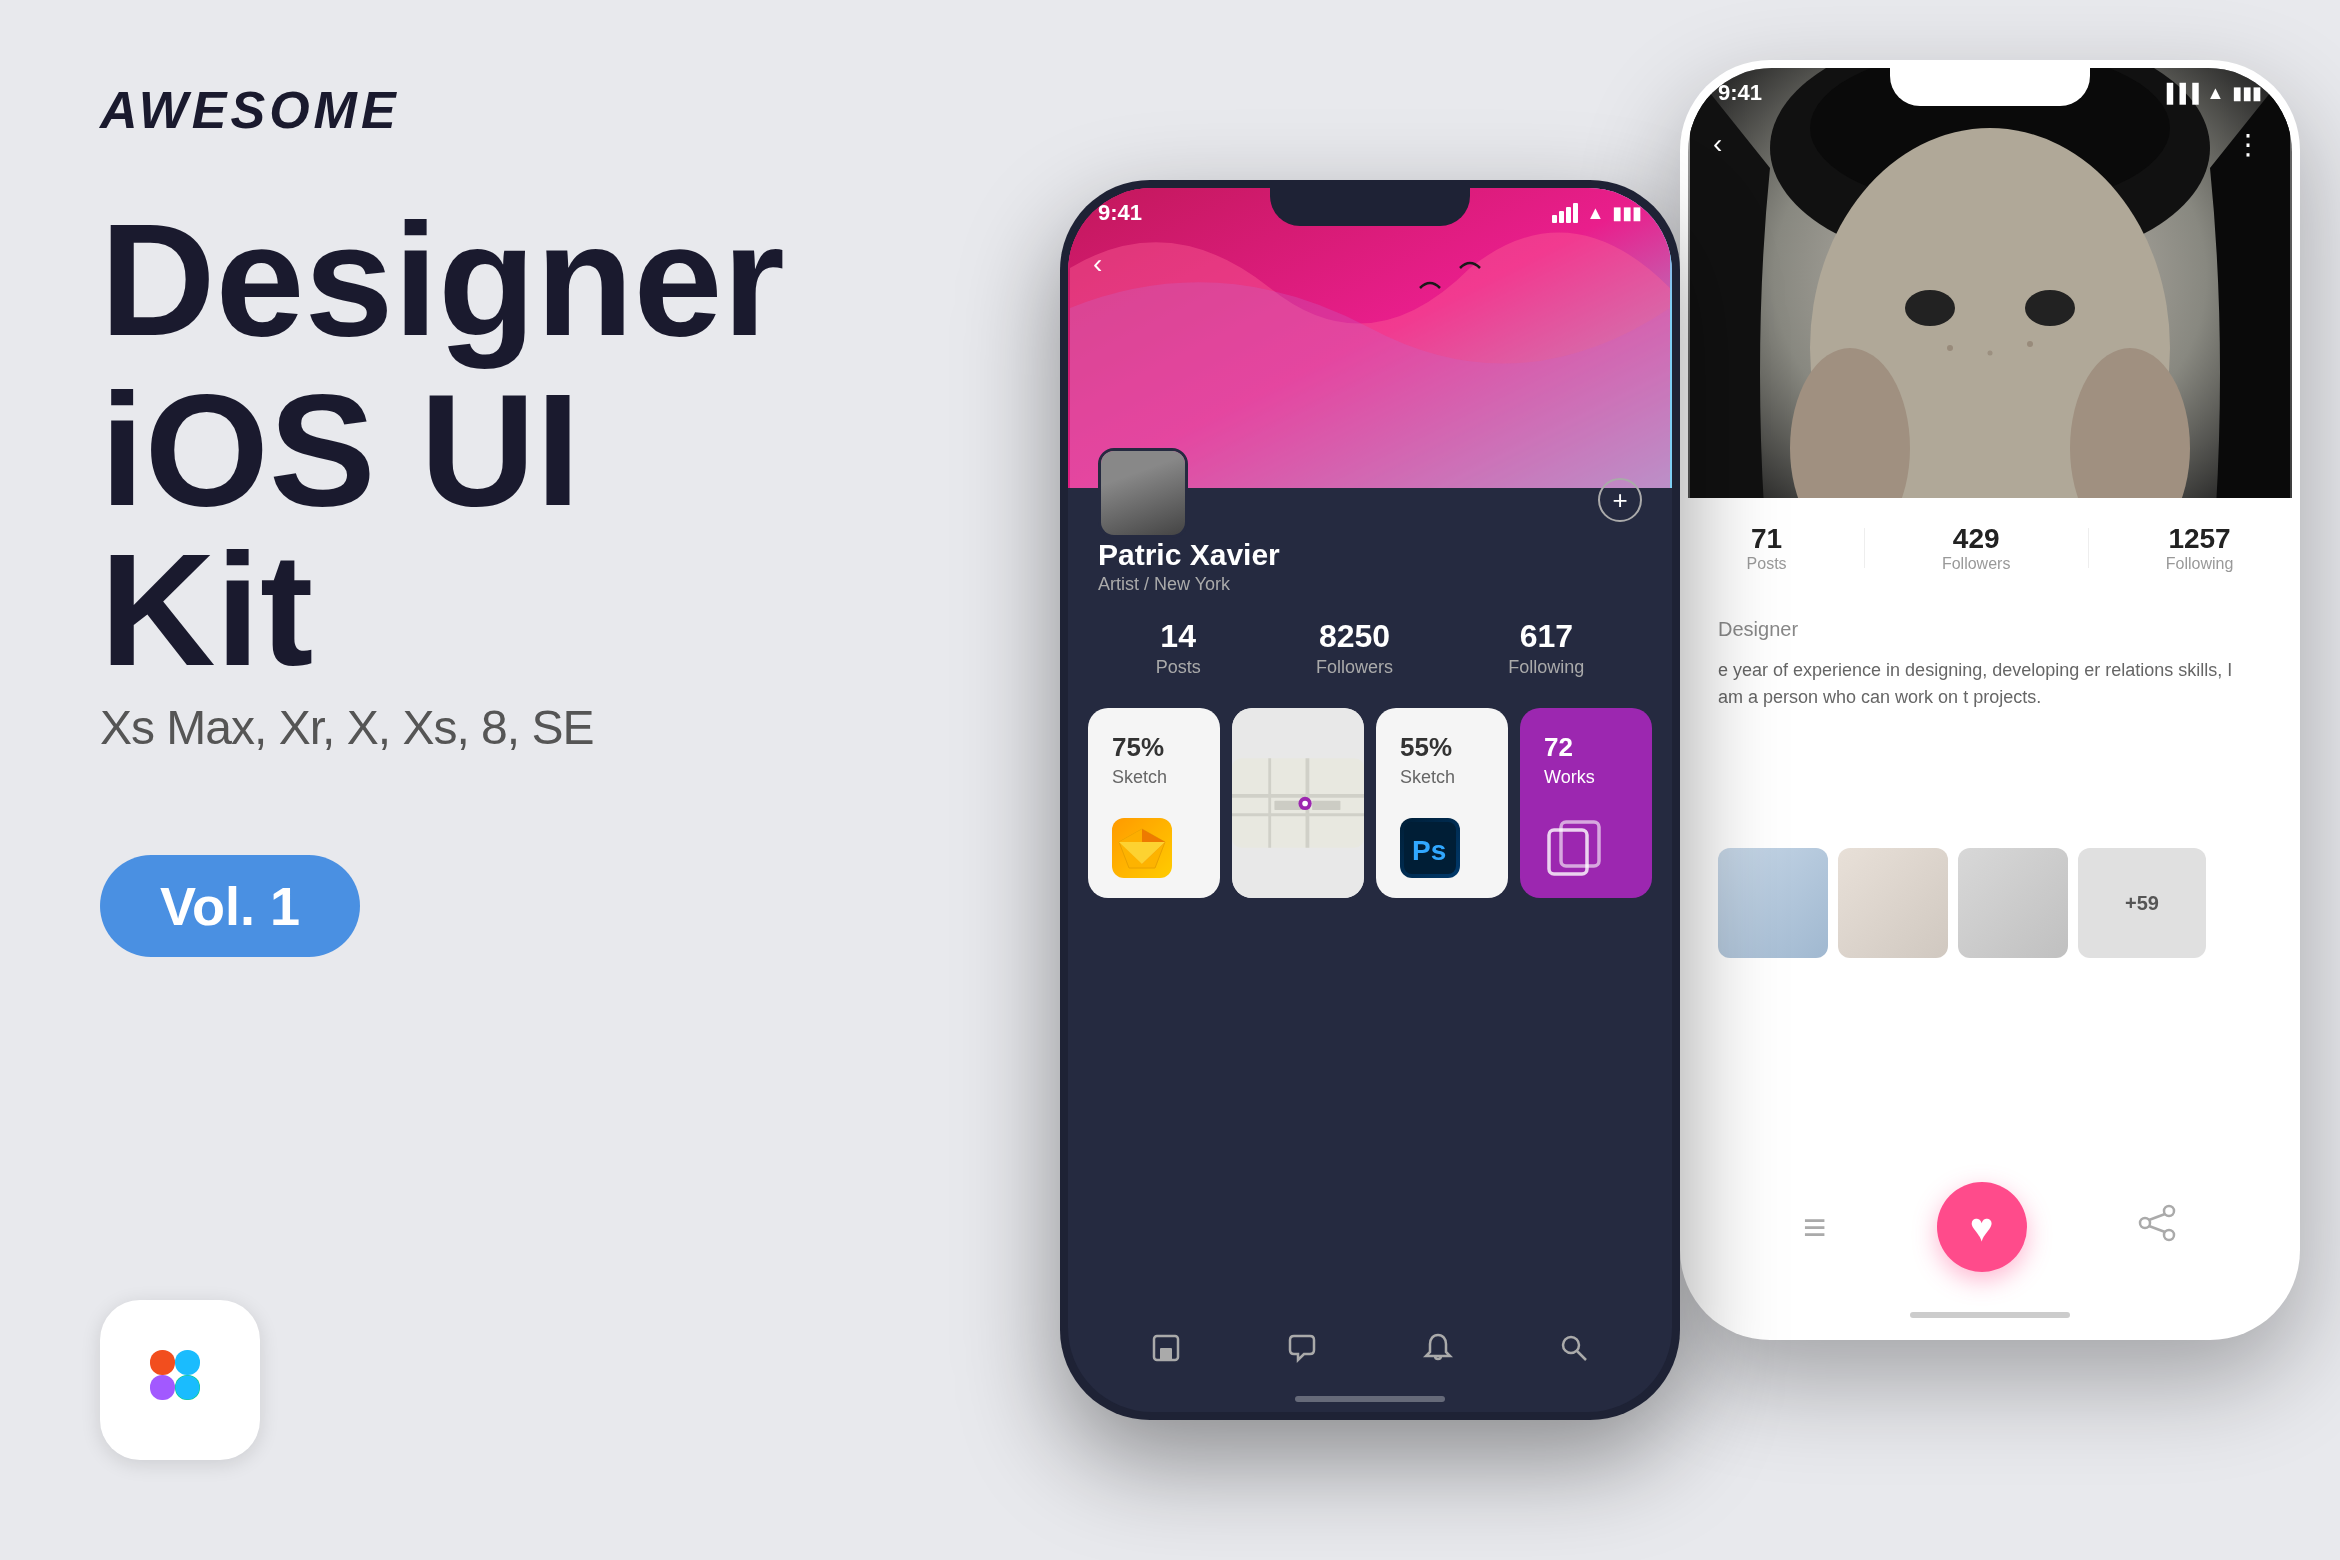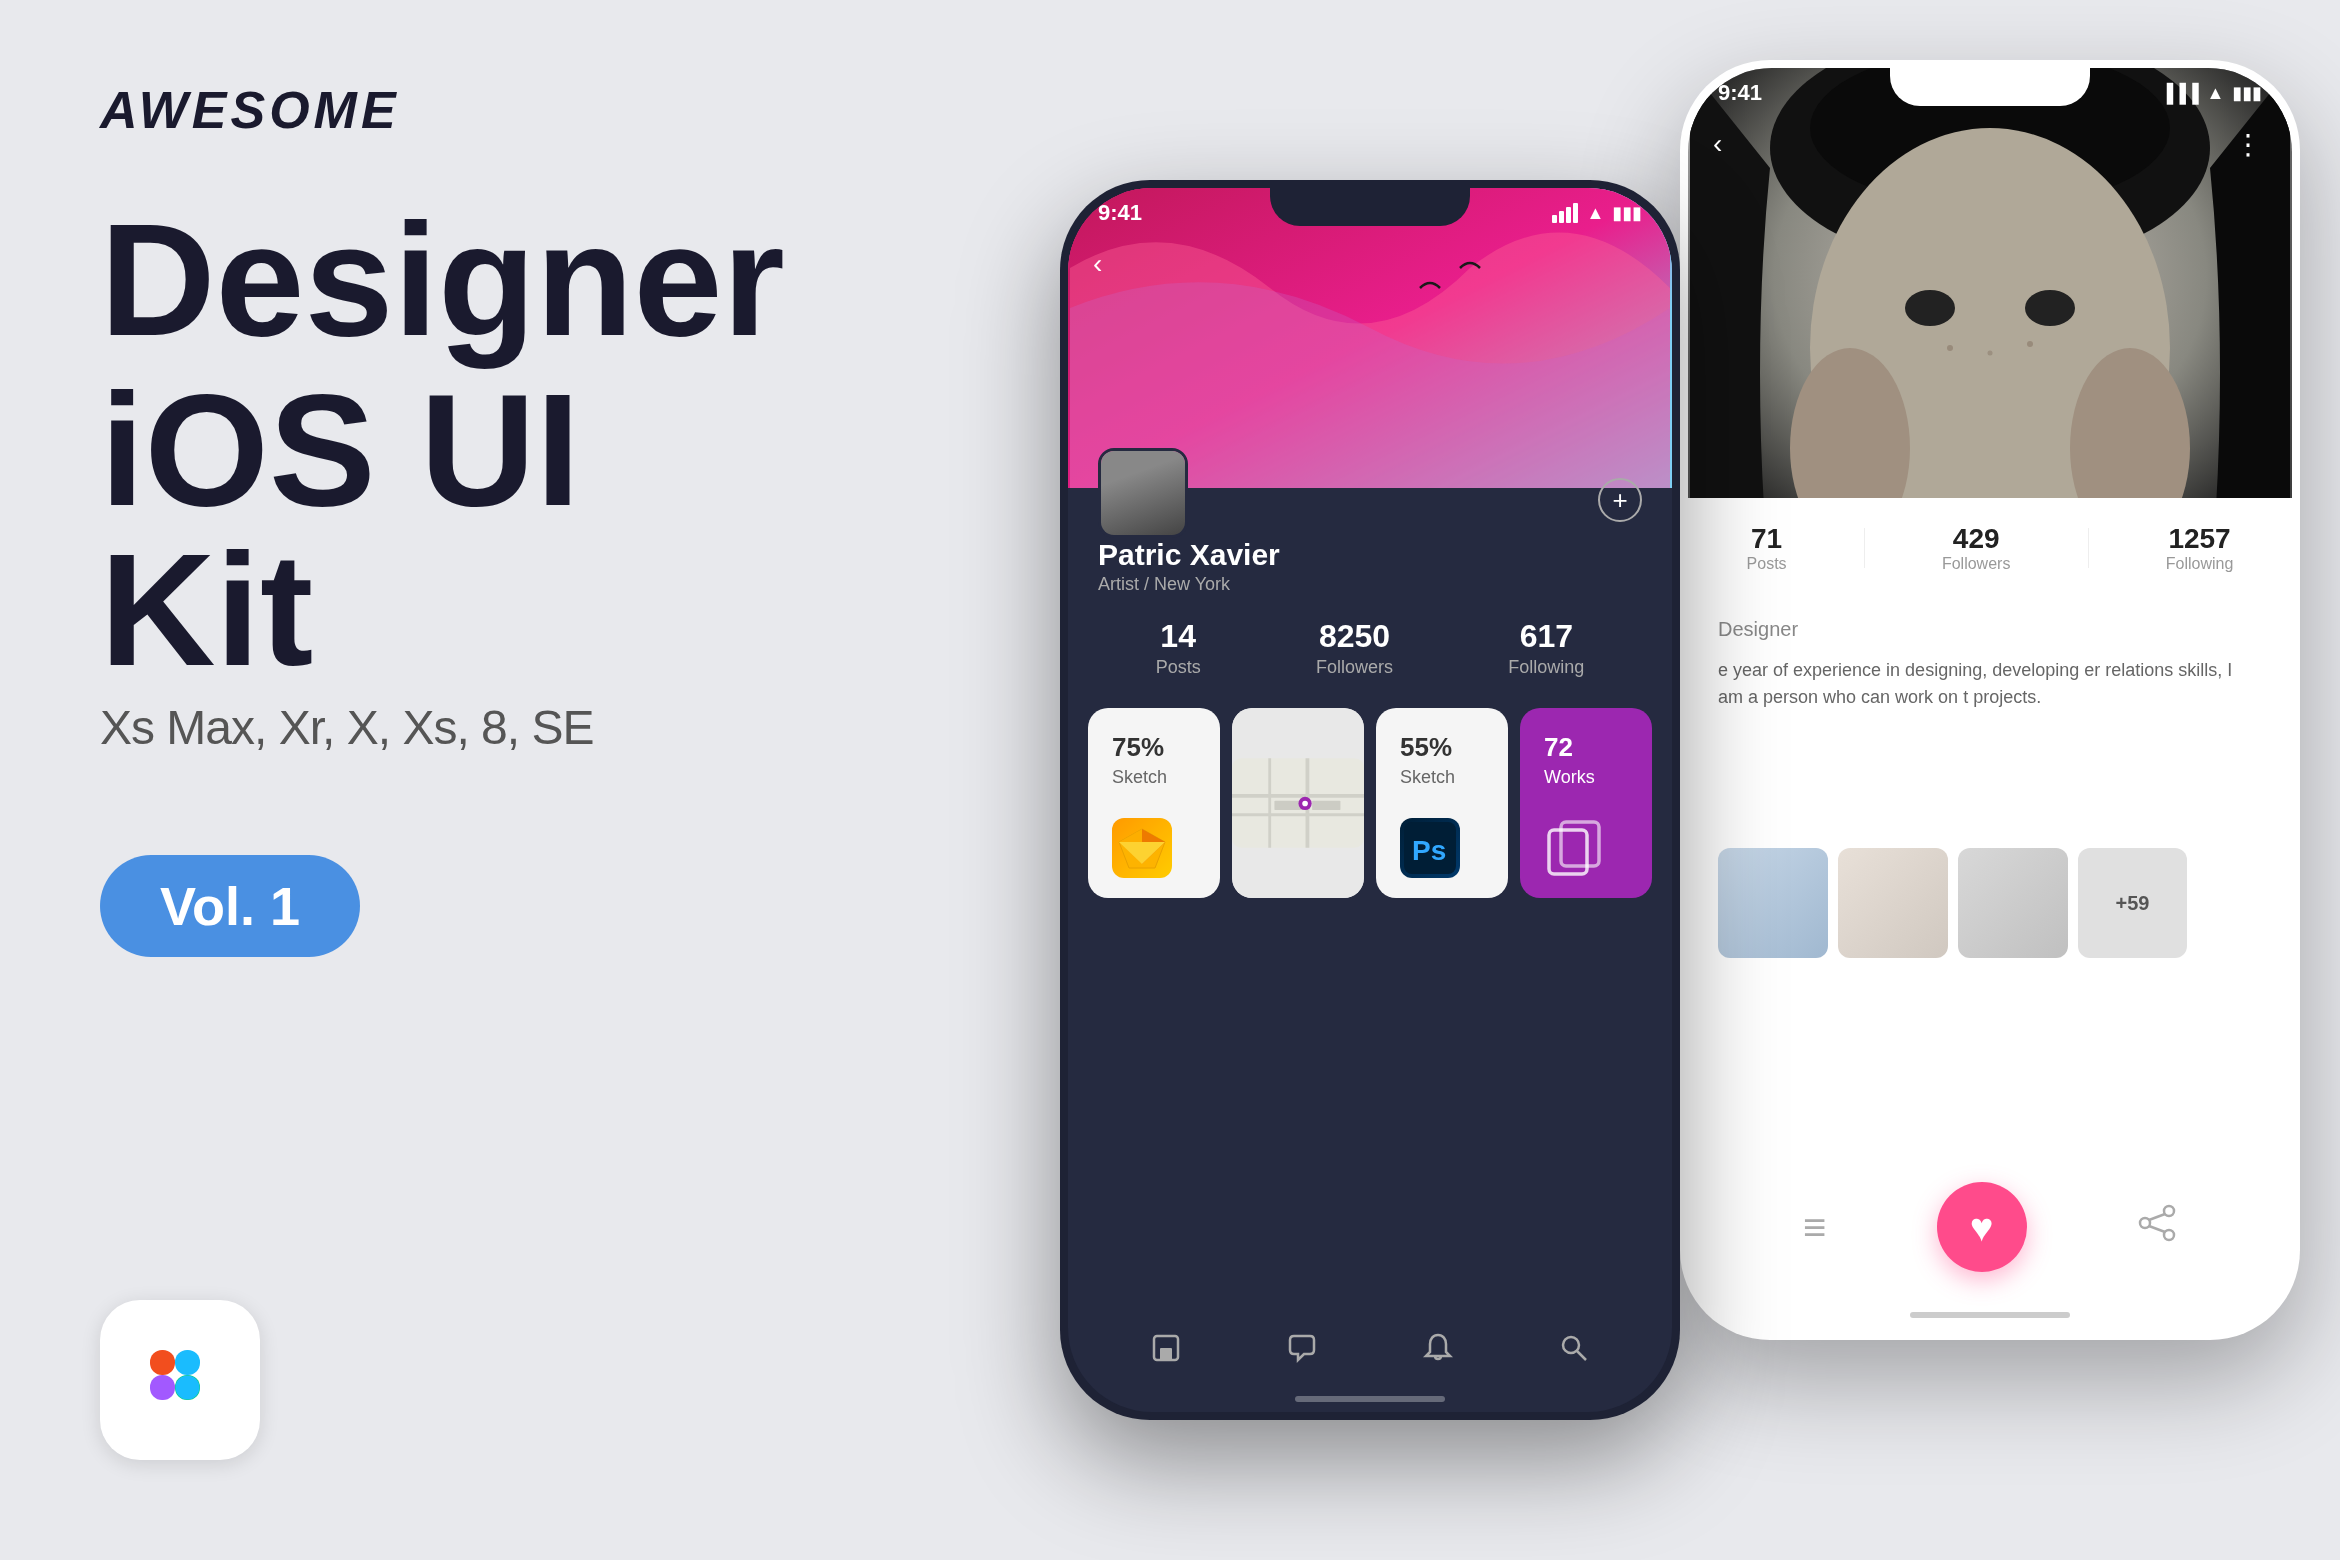--- a/index.html
+++ b/index.html
@@ -568,21 +568,21 @@
 
     .thumb-2 {
       background: linear-gradient(135deg, #e8e0d8, #d0c8c0);
     }
 
     .thumb-3 {
       background: linear-gradient(135deg, #d8d8d8, #c0c0c0);
     }
 
     .thumb-more {
-      width: 109px;
+      width: 128px;
       height: 110px;
       border-radius: 12px;
       background: #e0e0e0;
       display: flex;
       align-items: center;
       justify-content: center;
       font-size: 20px;
       font-weight: 700;
       color: #555;
       flex-shrink: 0;

